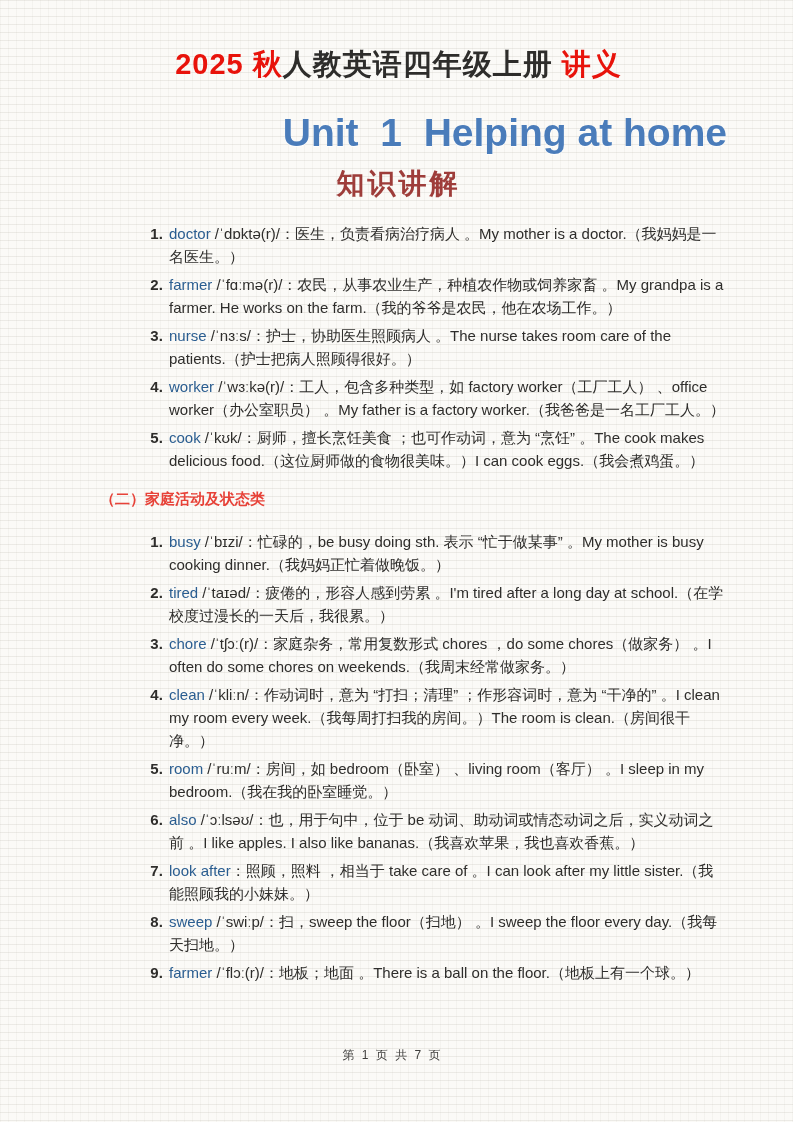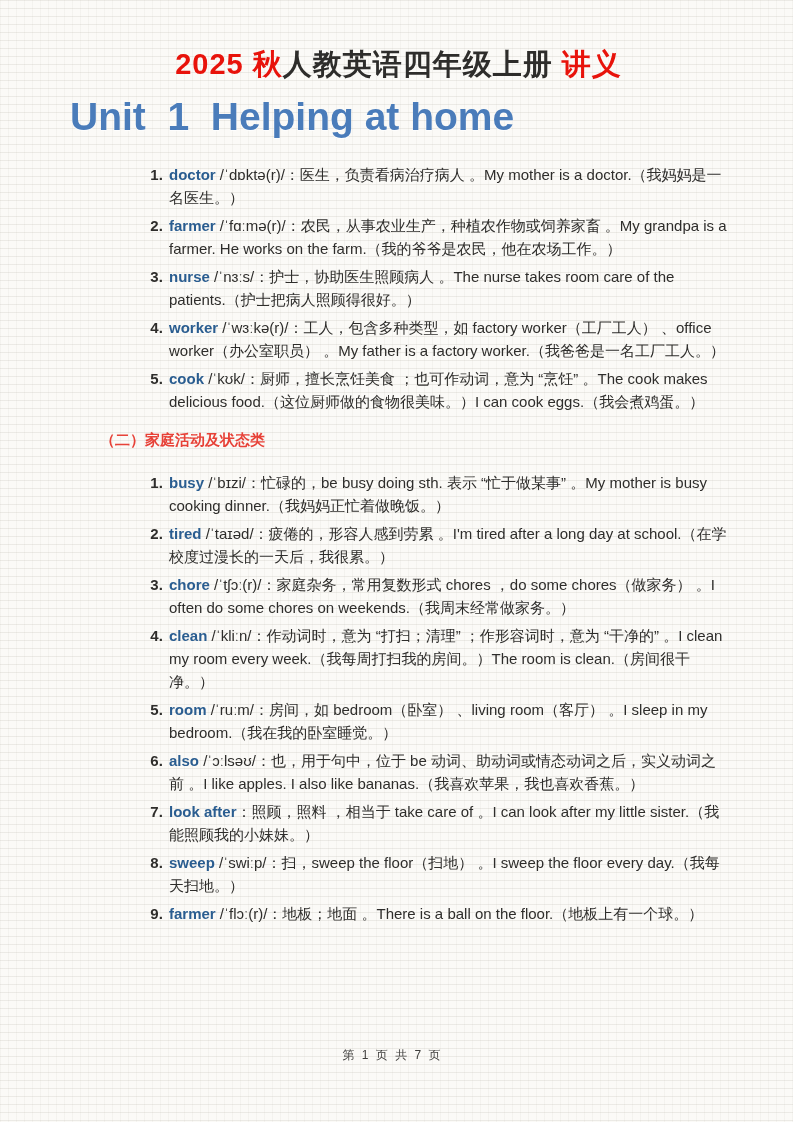--- a/index.html
+++ b/index.html
@@ -24,25 +24,25 @@
   .header-title {
     text-align: center;
     font-size: 29px;
     font-weight: bold;
     letter-spacing: 1px;
     line-height: 40px;
     white-space: pre-wrap;
   }
   .header-title .red { color: var(--accent_red, #e8130b); }
   .unit-title {
-    text-align: left;
+    text-align: right;
     font-size: 39px;
     font-weight: bold;
     color: var(--title_blue, #4a7cba);
-    margin-top: 8px;
+    margin-top: 24px;
     line-height: 50px;
     white-space: pre-wrap;
     text-shadow: 0 1px 0 rgba(255,255,255,0.8);
   }
   .subtitle {
     text-align: center;
     font-family: "Liberation Serif", serif;
     font-size: 28px;
     font-weight: 600;
     letter-spacing: 3px;
@@ -72,41 +72,42 @@
   }
   ol.vocab-list li {
     font-size: 15px;
     line-height: 23px;
     margin-bottom: 5px;
     padding-left: 2px;
   }
   ol.vocab-list li::marker { font-weight: bold; color: var(--text_color, #2e2d2b); }
   .word {
     color: var(--word_blue, #2a5d90);
-    font-weight: bold;
+    font-weight: normal;
   }
   .footer {
     position: absolute;
     left: 0; right: 8px;
     top: 1047px;
     text-align: center;
     font-size: 12px;
     letter-spacing: 2px;
     color: var(--footer_color, #3f3e3c);
   }
 </style>
 </head>
 <body>
 
 <div class="page">
 
   <div class="header-title"><span class="red">2025 秋</span><span>人教英语四年级上册 </span><span class="red">讲义</span></div>
 
   <div class="unit-title">Unit  1  Helping at home</div>
 
+  <div class="subtitle">知识讲解</div>
 
 
 
   <ol class="vocab-list">
     <li><span class="word">doctor</span><span> /ˈdɒktə(r)/：医生，负责看病治疗病人 。My mother is a doctor.（我妈妈是一名医生。）</span></li>
     <li><span class="word">farmer</span><span> /ˈfɑːmə(r)/：农民，从事农业生产，种植农作物或饲养家畜 。My grandpa is a farmer. He works on the farm.（我的爷爷是农民，他在农场工作。）</span></li>
     <li><span class="word">nurse</span><span> /ˈnɜːs/：护士，协助医生照顾病人 。The nurse takes room care of the patients.（护士把病人照顾得很好。）</span></li>
     <li><span class="word">worker</span><span> /ˈwɜːkə(r)/：工人，包含多种类型，如 factory worker（工厂工人） 、office worker（办公室职员） 。My father is a factory worker.（我爸爸是一名工厂工人。）</span></li>
     <li><span class="word">cook</span><span> /ˈkʊk/：厨师，擅长烹饪美食 ；也可作动词，意为 “烹饪” 。The cook makes delicious food.（这位厨师做的食物很美味。）I can cook eggs.（我会煮鸡蛋。）</span></li>
   </ol>

